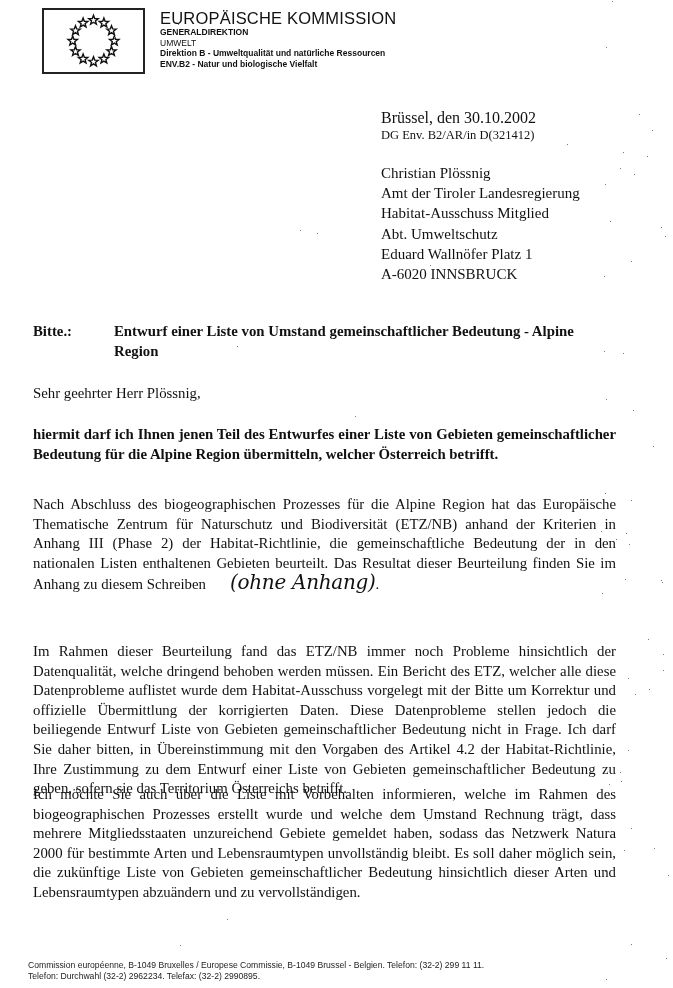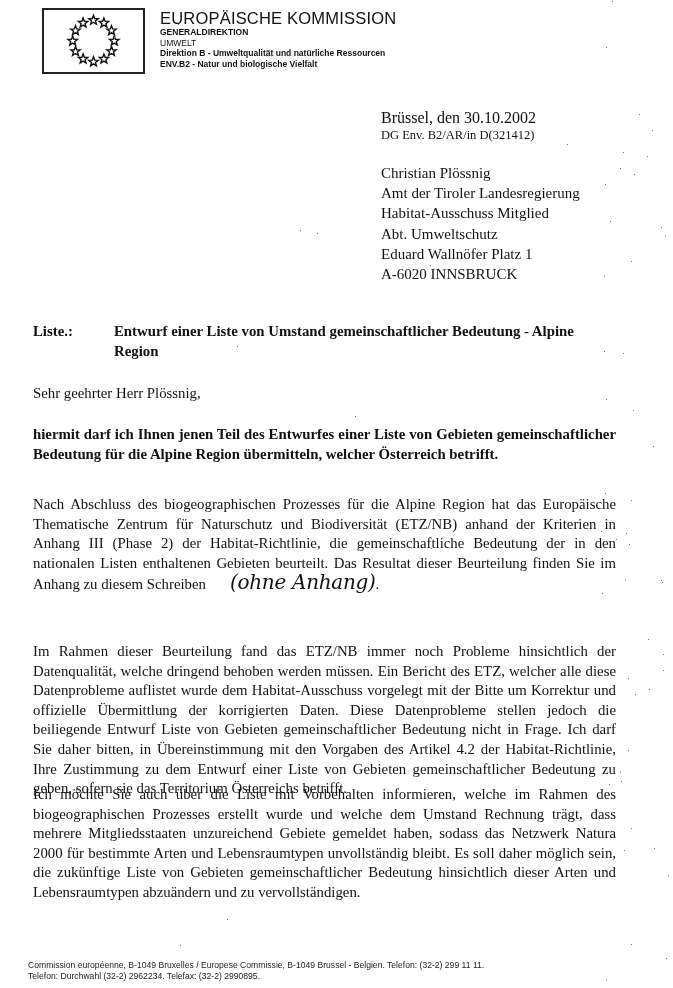--- a/index.html
+++ b/index.html
@@ -85,21 +85,21 @@
   <div class="addr serif">
     <div>Christian Plössnig</div>
     <div>Amt der Tiroler Landesregierung</div>
     <div>Habitat-Ausschuss Mitglied</div>
     <div>Abt. Umweltschutz</div>
     <div>Eduard Wallnöfer Platz 1</div>
     <div>A-6020 INNSBRUCK</div>
   </div>
 
   <div class="subject serif">
-    <span class="lbl">Liste.:</span>
+    <span class="lbl">Bitte.:</span>
     <span class="txt">Entwurf einer Liste von Umstand gemeinschaftlicher Bedeutung - Alpine Region</span>
   </div>
 
   <div class="salutation serif">Sehr geehrter Herr Plössnig,</div>
 
   <div class="para p1 serif">hiermit darf ich Ihnen jenen Teil des Entwurfes einer Liste von Gebieten gemeinschaftlicher Bedeutung für die Alpine Region übermitteln, welcher Österreich betrifft.</div>
   <div class="para p2 serif"><span>Nach Abschluss des biogeographischen Prozesses für die Alpine Region hat das Europäische Thematische Zentrum für Naturschutz und Biodiversität (ETZ/NB) anhand der Kriterien in Anhang III (Phase 2) der Habitat-Richtlinie, die gemeinschaftliche Bedeutung der in den nationalen Listen enthaltenen Gebieten beurteilt. Das Resultat dieser Beurteilung finden Sie im Anhang zu diesem Schreiben</span><span class="hand">(ohne Anhang)</span><span>.</span></div>
   <div class="para p3 serif">Im Rahmen dieser Beurteilung fand das ETZ/NB immer noch Probleme hinsichtlich der Datenqualität, welche dringend behoben werden müssen. Ein Bericht des ETZ, welcher alle diese Datenprobleme auflistet wurde dem Habitat-Ausschuss vorgelegt mit der Bitte um Korrektur und offizielle Übermittlung der korrigierten Daten. Diese Datenprobleme stellen jedoch die beiliegende Entwurf Liste von Gebieten gemeinschaftlicher Bedeutung nicht in Frage. Ich darf Sie daher bitten, in Übereinstimmung mit den Vorgaben des Artikel 4.2 der Habitat-Richtlinie, Ihre Zustimmung zu dem Entwurf einer Liste von Gebieten gemeinschaftlicher Bedeutung zu geben, sofern sie das Territorium Österreichs betrifft.</div>
   <div class="para p4 serif">Ich möchte Sie auch über die Liste mit Vorbehalten informieren, welche im Rahmen des biogeographischen Prozesses erstellt wurde und welche dem Umstand Rechnung trägt, dass mehrere Mitgliedsstaaten unzureichend Gebiete gemeldet haben, sodass das Netzwerk Natura 2000 für bestimmte Arten und Lebensraumtypen unvollständig bleibt. Es soll daher möglich sein, die zukünftige Liste von Gebieten gemeinschaftlicher Bedeutung hinsichtlich dieser Arten und Lebensraumtypen abzuändern und zu vervollständigen.</div>
 

